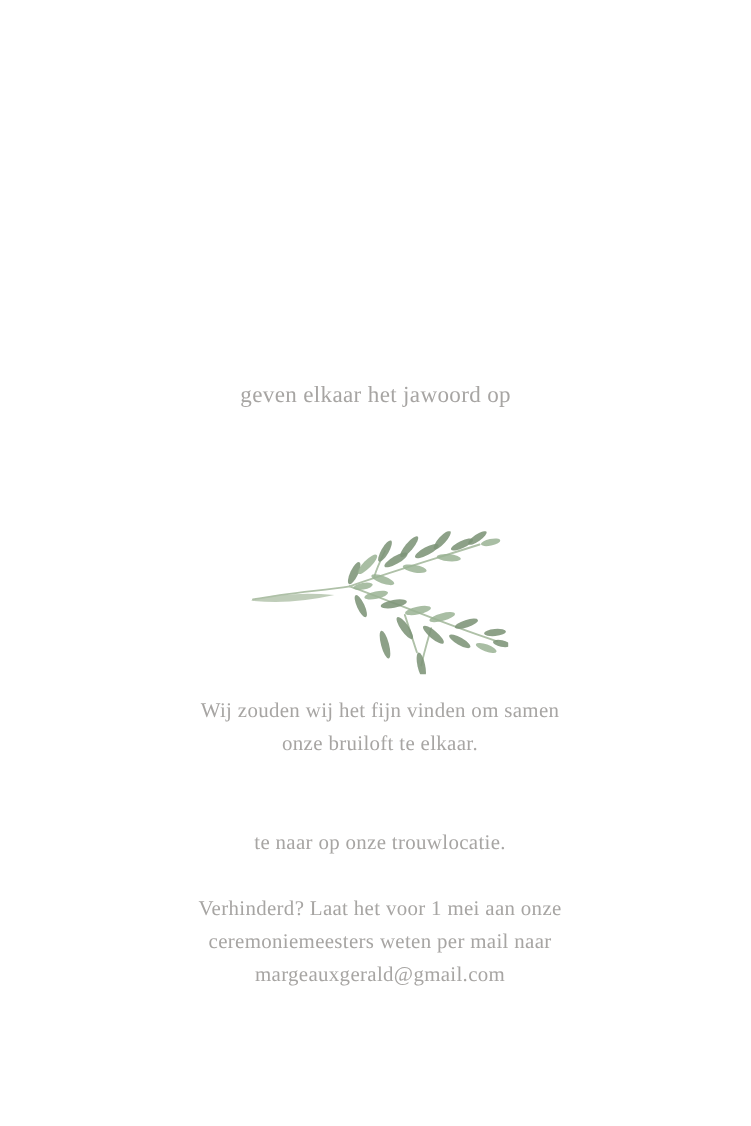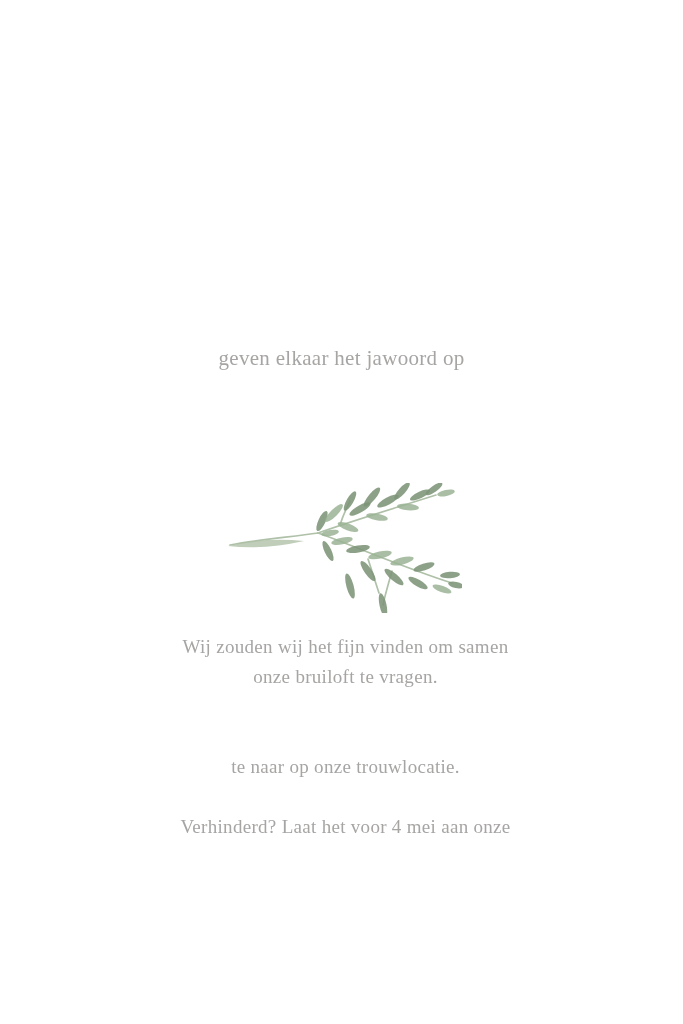--- a/index.html
+++ b/index.html
@@ -97,25 +97,26 @@
       <ellipse class="leaf" cx="202" cy="84" rx="11" ry="3.4" transform="rotate(-18 202 84)"></ellipse>
       <ellipse class="leaf-light" cx="220" cy="106" rx="10" ry="3.2" transform="rotate(20 220 106)"></ellipse>
       <ellipse class="leaf" cx="228" cy="92" rx="10" ry="3.2" transform="rotate(-5 228 92)"></ellipse>
       <ellipse class="leaf" cx="234" cy="102" rx="8" ry="3" transform="rotate(12 234 102)"></ellipse>
     </svg>
   </div>
 
   <div class="body-text">
     <p>
       <span>Wij zouden wij het fijn vinden om samen</span><br>
-      <span>onze bruiloft te vragen.</span>
+      <span>onze bruiloft te elkaar.</span>
     </p>
     <p>
       <br>
       <span>te naar op onze trouwlocatie.</span>
     </p>
     <p>
-      <span>Verhinderd? Laat het voor 4 mei aan onze</span><br>
-      <br>
+      <span>Verhinderd? Laat het voor 1 mei aan onze</span><br>
+      <span>ceremoniemeesters weten per mail naar</span><br>
+      <span>margeauxgerald@gmail.com</span>
     </p>
   </div>
 
 </div>
 
 </body></html>

